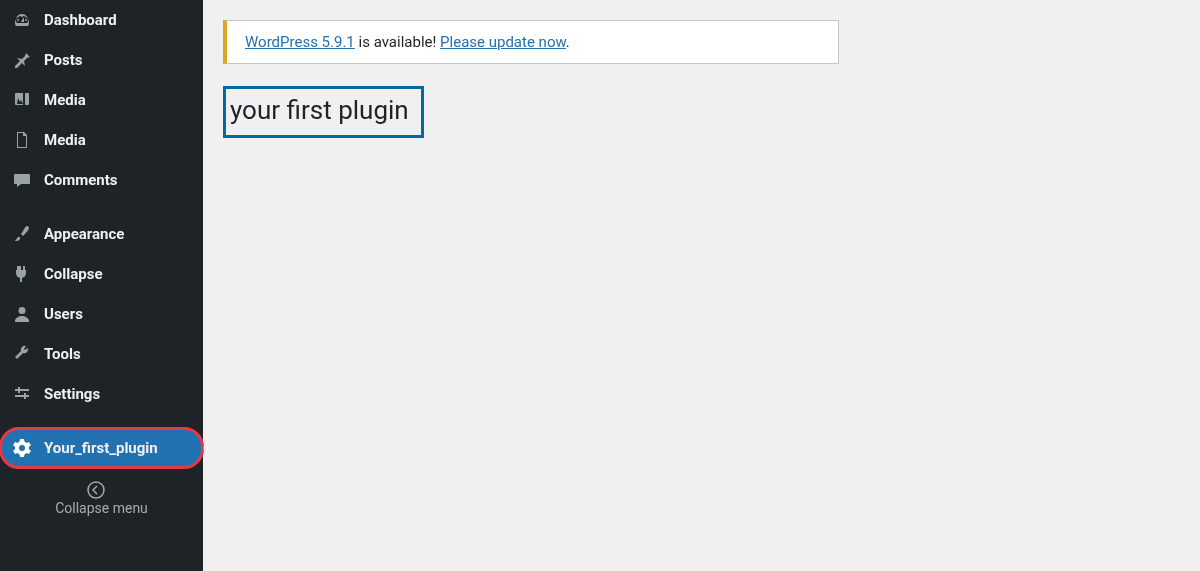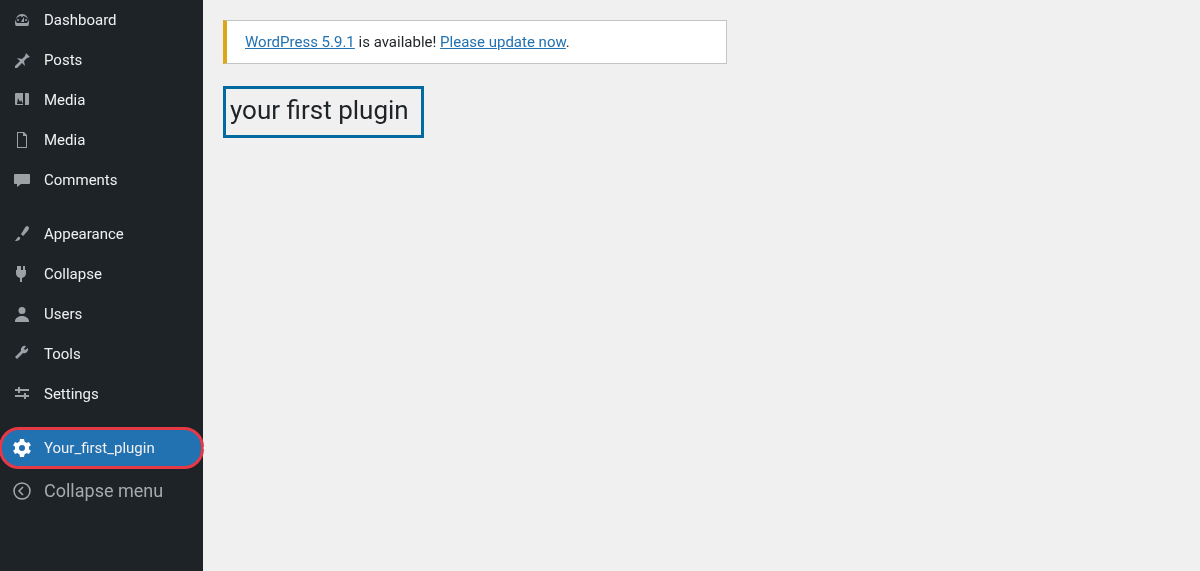--- a/index.html
+++ b/index.html
@@ -23,20 +23,21 @@
       flex-direction: column;
       font-size: 15px;
     }
     .sidebar-item {
       display: flex;
       align-items: center;
       padding: 10px 12px;
       cursor: pointer;
       color: #f0f0f1;
       position: relative;
+      font-weight: bold;
     }
     .sidebar-item .icon {
       width: 20px;
       height: 20px;
       display: inline-flex;
       align-items: center;
       justify-content: center;
       margin-right: 12px;
       color: rgba(240,246,252,0.6);
     }
@@ -66,22 +67,23 @@
     .highlight-red {
       outline: 3px solid #e63946;
       outline-offset: -2px;
     }
     .collapse {
       padding: 10px 12px;
       display: flex;
       align-items: center;
       color: #a7aaad;
       cursor: pointer;
-      font-size: 18px;
+      font-size: 14px;
       margin-top: 2px;
+      flex-direction: column;
     }
     .collapse .icon {
       width: 20px;
       height: 20px;
       display: inline-flex;
       align-items: center;
       justify-content: center;
       margin-right: 12px;
     }
     .content {
@@ -89,21 +91,21 @@
       padding: 20px;
     }
     .notice {
       background: #fff;
       border: 1px solid #c3c4c7;
       border-left: 4px solid #dba617;
       padding: 12px 18px;
       font-size: 15px;
       color: #1d2327;
       margin-bottom: 22px;
-      width: 504px;
+      width: 616px;
     }
     .notice a {
       color: #2271b1;
       text-decoration: underline;
     }
     .page-title-wrap {
       display: inline-block;
       padding: 6px 12px 10px 4px;
       border: 3px solid #0369a1;
     }

